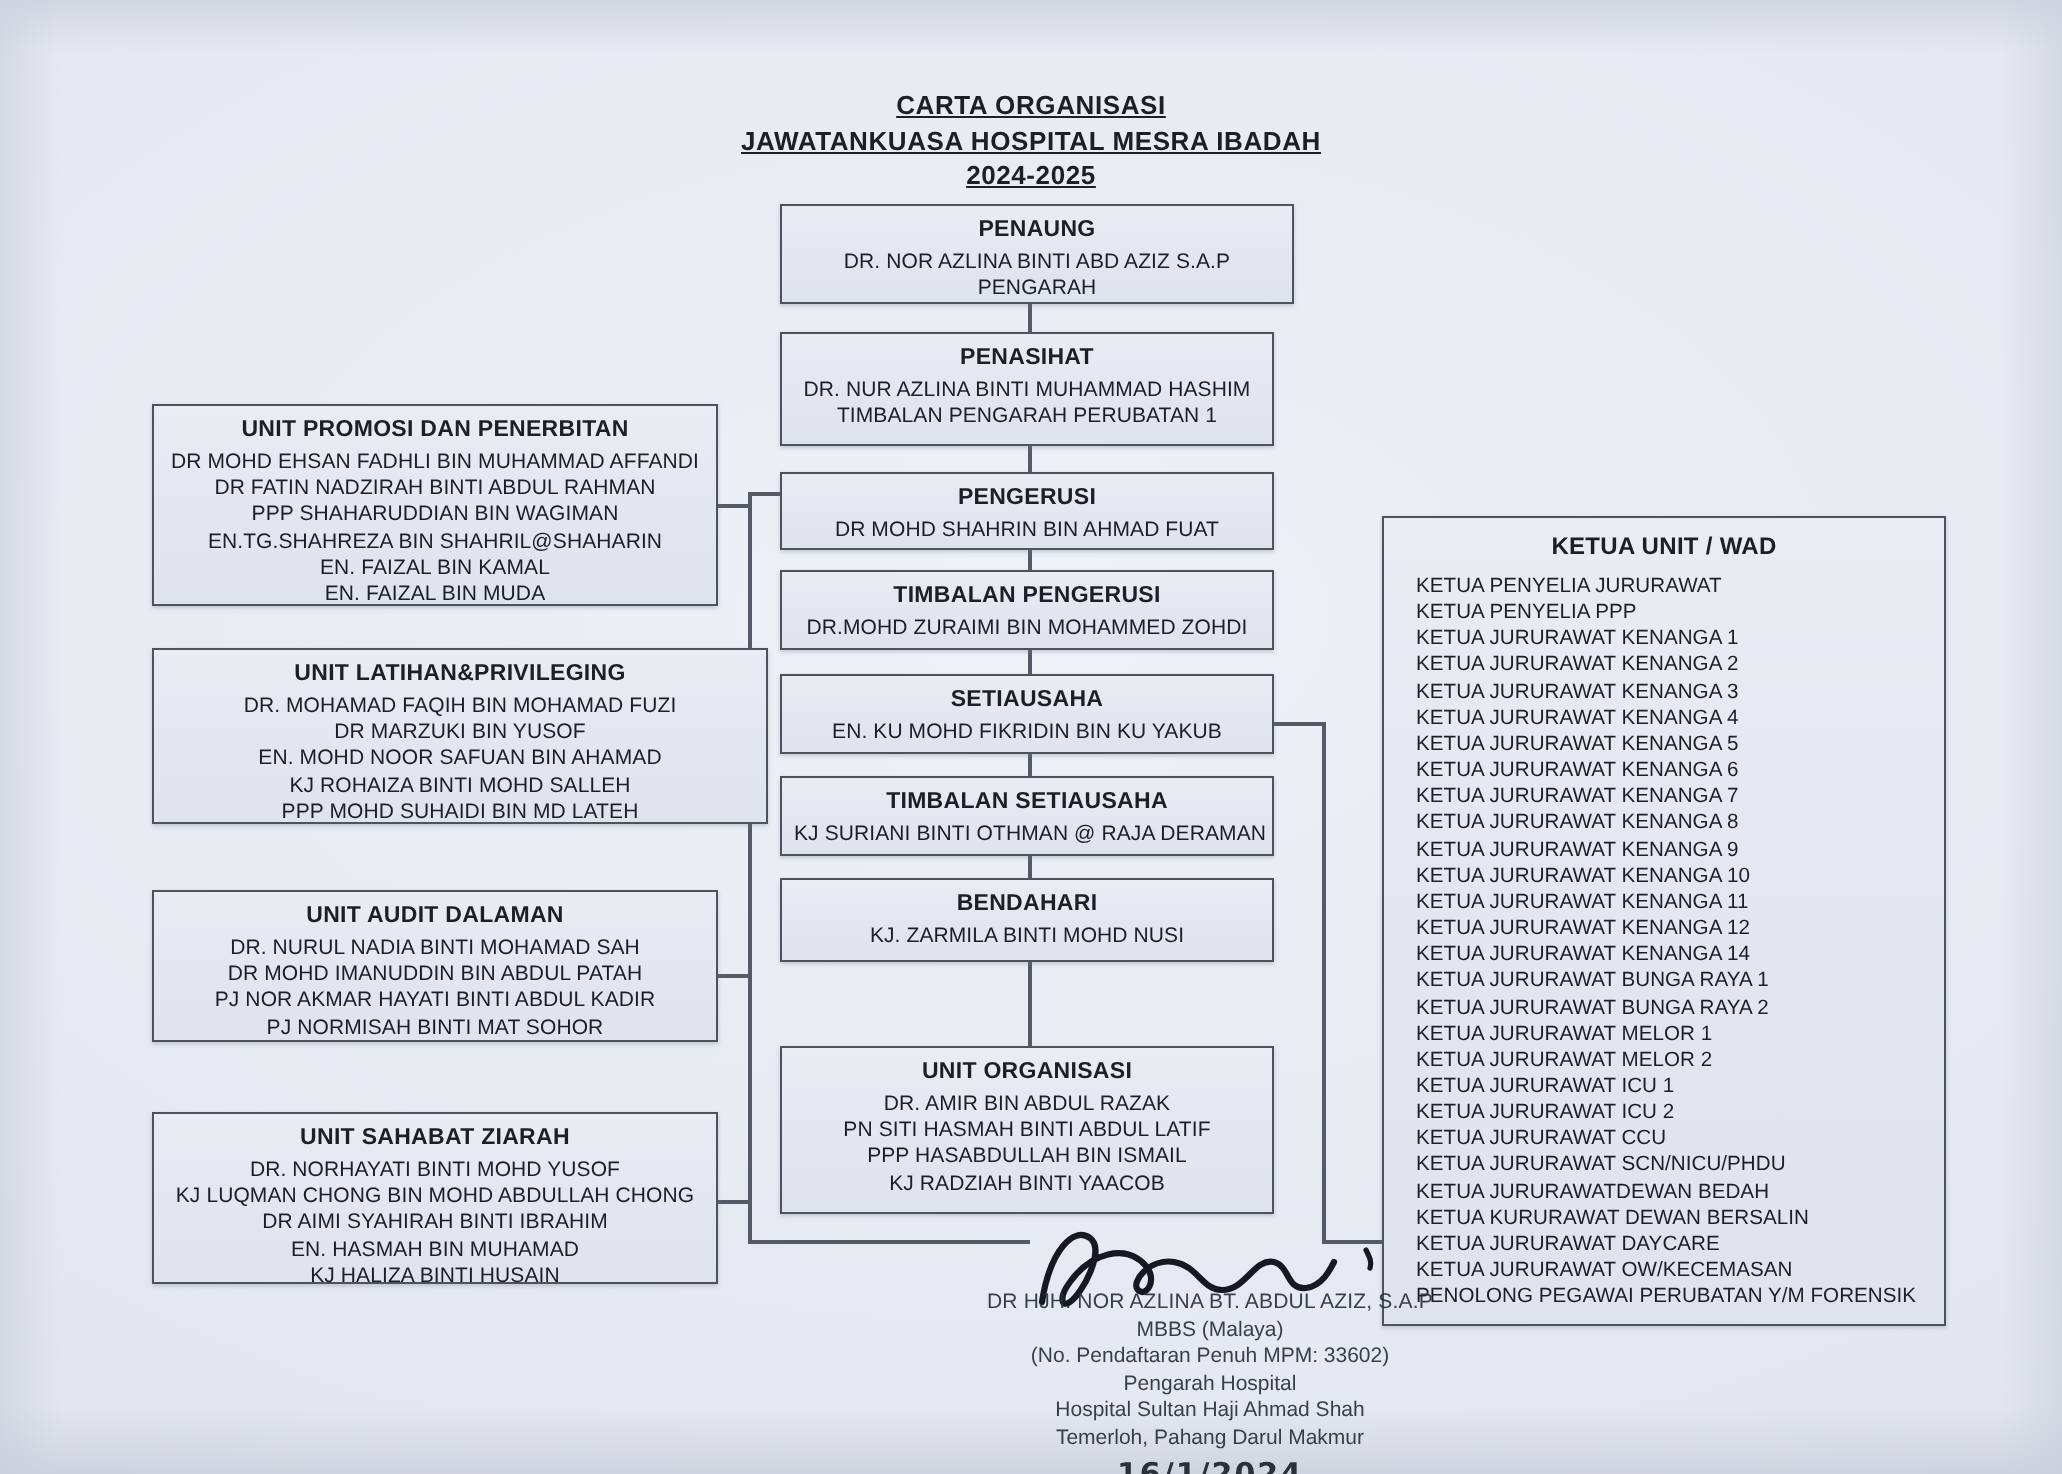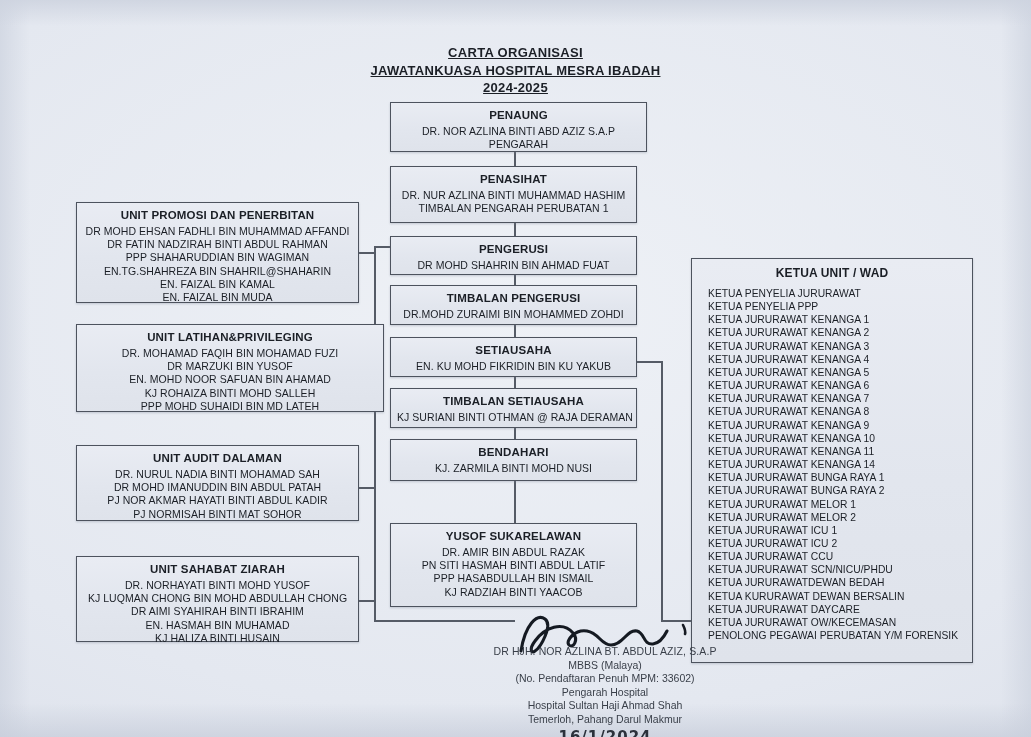--- a/index.html
+++ b/index.html
@@ -181,21 +181,21 @@
   <div class="hd">TIMBALAN SETIAUSAHA</div>
   <div class="ln">KJ SURIANI BINTI OTHMAN @ RAJA DERAMAN</div>
 </div>
 
 <div class="box" id="box-bendahari" style="left:390px; top:439px; width:247px; height:42px;">
   <div class="hd">BENDAHARI</div>
   <div class="ln">KJ. ZARMILA BINTI MOHD NUSI</div>
 </div>
 
 <div class="box" id="box-unit-sukarelawan" style="left:390px; top:523px; width:247px; height:84px;">
-  <div class="hd">YUSOF SUKARELAWAN</div>
+  <div class="hd">UNIT ORGANISASI</div>
   <div class="ln">DR. AMIR BIN ABDUL RAZAK</div>
   <div class="ln">PN SITI HASMAH BINTI ABDUL LATIF</div>
   <div class="ln">PPP HASABDULLAH BIN ISMAIL</div>
   <div class="ln">KJ RADZIAH BINTI YAACOB</div>
 </div>
 
 <div class="box" id="box-unit-promosi" style="left:76px; top:202px; width:283px; height:101px;">
   <div class="hd">UNIT PROMOSI DAN PENERBITAN</div>
   <div class="ln">DR MOHD EHSAN FADHLI BIN MUHAMMAD AFFANDI</div>
   <div class="ln">DR FATIN NADZIRAH BINTI ABDUL RAHMAN</div>
@@ -240,20 +240,21 @@
       <div class="item">KETUA JURURAWAT KENANGA 2</div>
       <div class="item">KETUA JURURAWAT KENANGA 3</div>
       <div class="item">KETUA JURURAWAT KENANGA 4</div>
       <div class="item">KETUA JURURAWAT KENANGA 5</div>
       <div class="item">KETUA JURURAWAT KENANGA 6</div>
       <div class="item">KETUA JURURAWAT KENANGA 7</div>
       <div class="item">KETUA JURURAWAT KENANGA 8</div>
       <div class="item">KETUA JURURAWAT KENANGA 9</div>
       <div class="item">KETUA JURURAWAT KENANGA 10</div>
       <div class="item">KETUA JURURAWAT KENANGA 11</div>
+      <div class="item">KETUA JURURAWAT KENANGA 12</div>
       <div class="item">KETUA JURURAWAT KENANGA 14</div>
       <div class="item">KETUA JURURAWAT BUNGA RAYA 1</div>
       <div class="item">KETUA JURURAWAT BUNGA RAYA 2</div>
       <div class="item">KETUA JURURAWAT MELOR 1</div>
       <div class="item">KETUA JURURAWAT MELOR 2</div>
       <div class="item">KETUA JURURAWAT ICU 1</div>
       <div class="item">KETUA JURURAWAT ICU 2</div>
       <div class="item">KETUA JURURAWAT CCU</div>
       <div class="item">KETUA JURURAWAT SCN/NICU/PHDU</div>
       <div class="item">KETUA JURURAWATDEWAN BEDAH</div>

